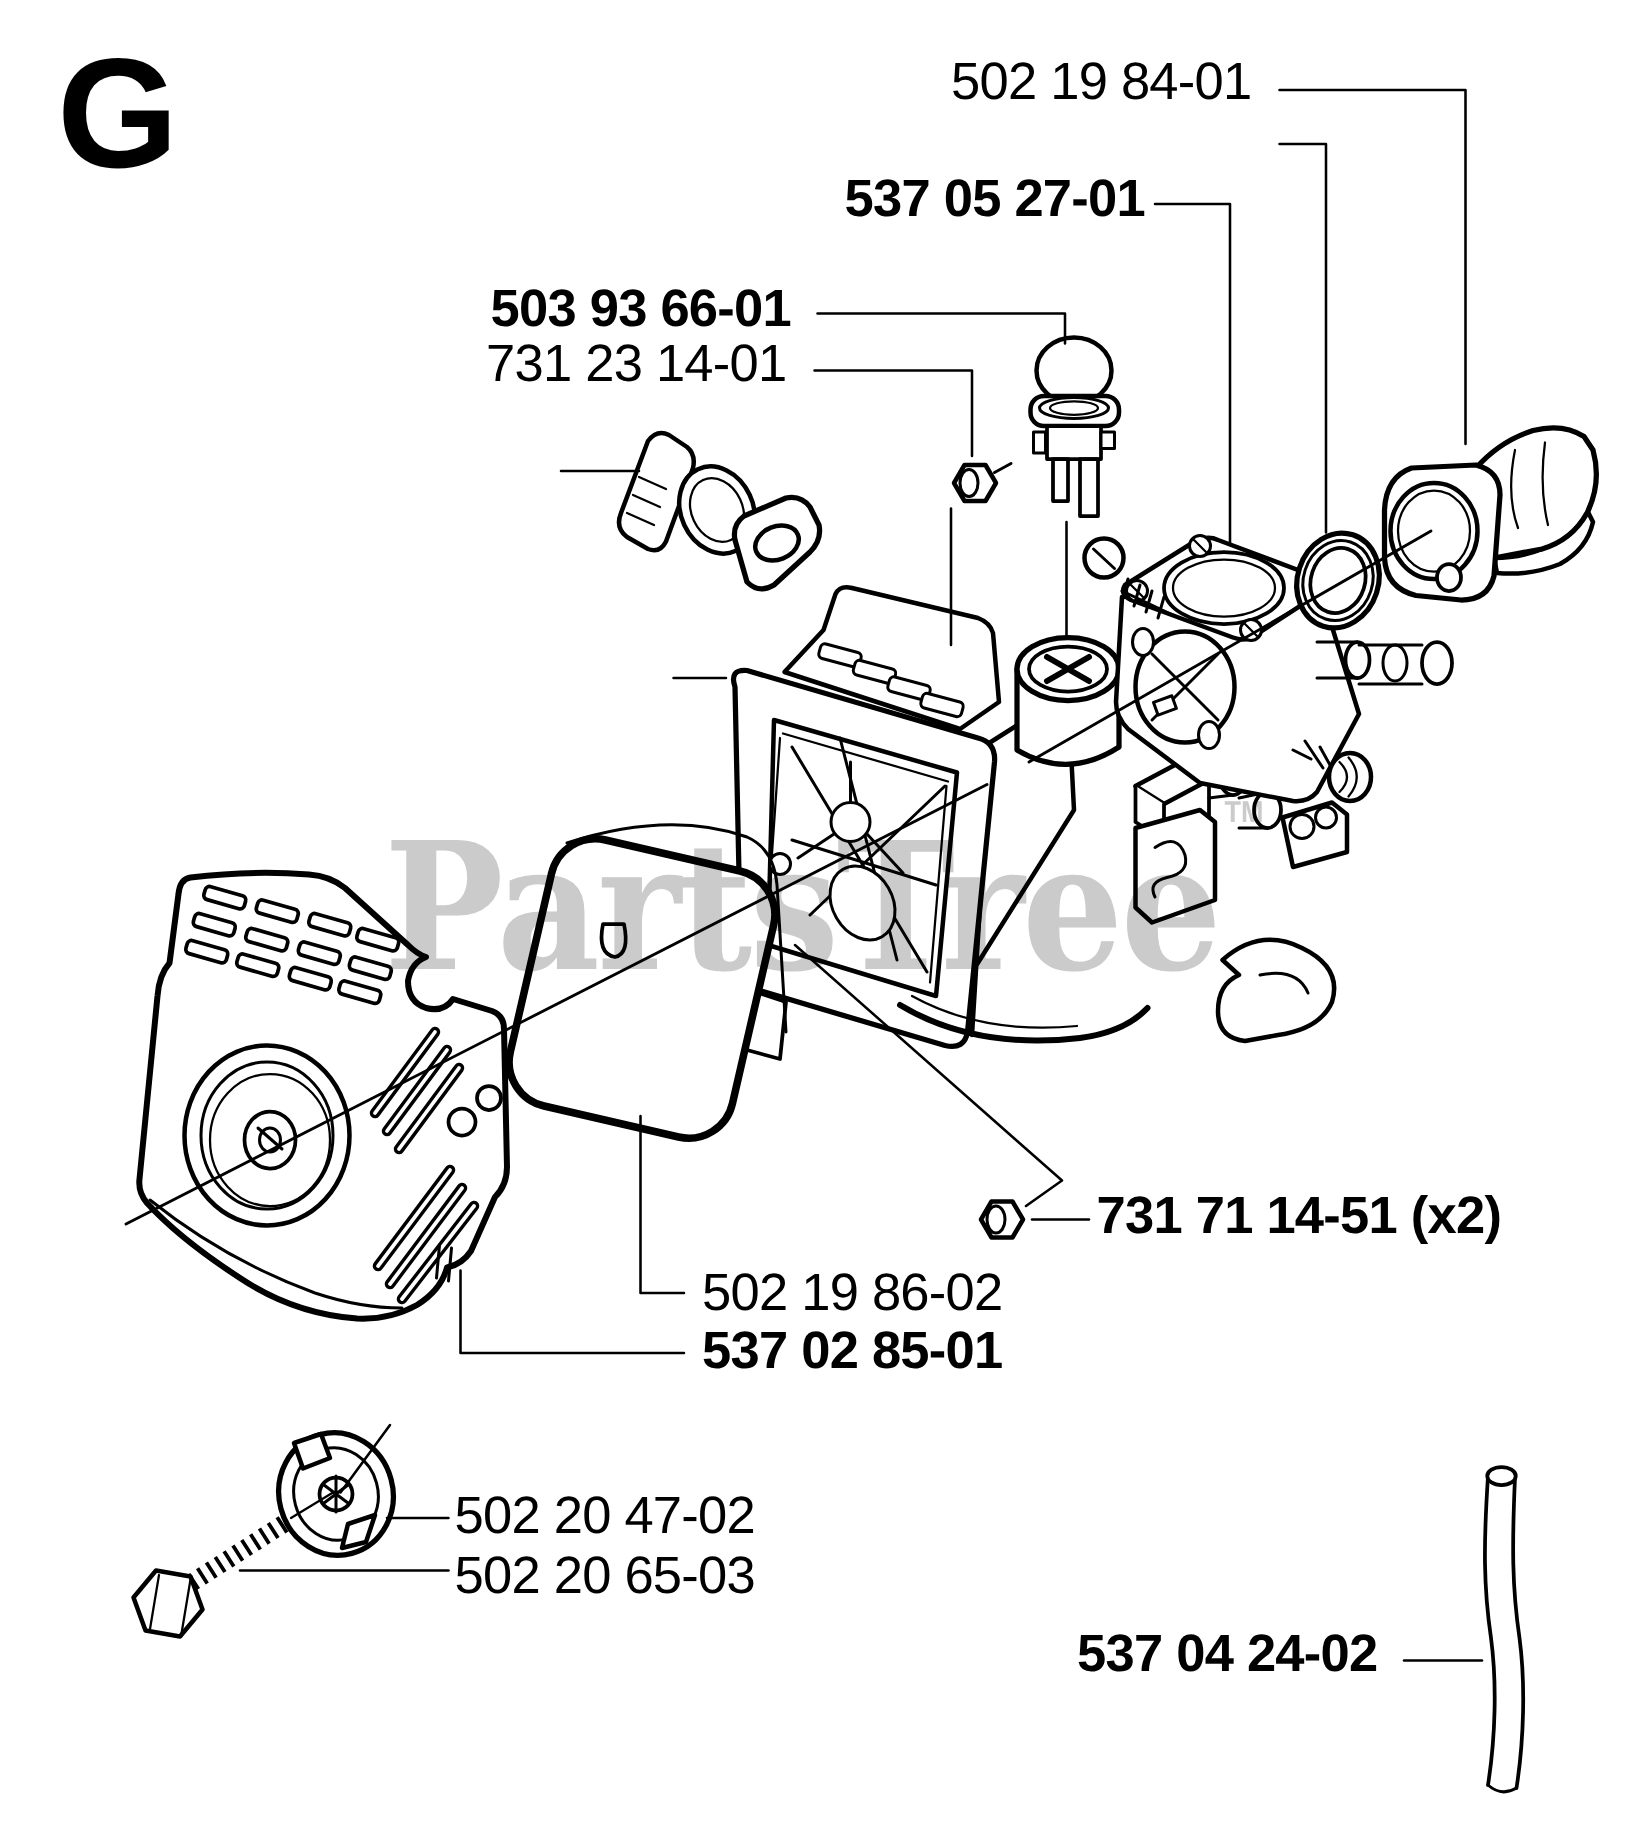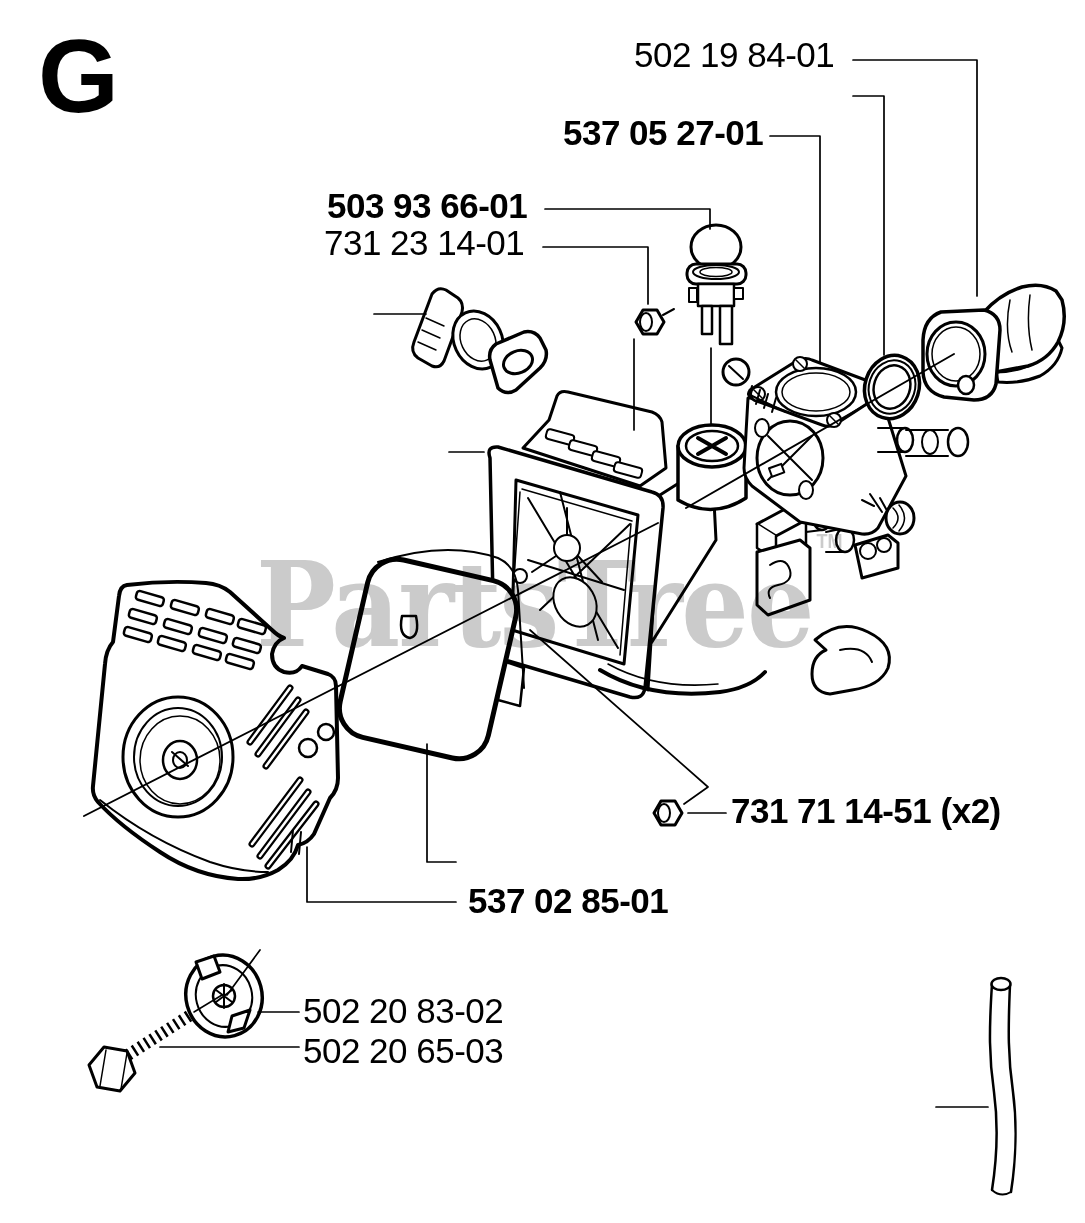--- a/index.html
+++ b/index.html
@@ -281,19 +281,21 @@
       <path class="ax" d="M84,816 L658,523"></path>
       <path class="ax" d="M686,508 L954,354"></path>
     </g>
   </svg>
 
   <div class="part-label" style="left:634px;top:36px">502 19 84-01</div>
   <div class="part-label bold" style="left:563px;top:114px">537 05 27-01</div>
   <div class="part-label bold" style="left:327px;top:187px">503 93 66-01</div>
   <div class="part-label" style="left:324px;top:224px">731 23 14-01</div>
   <div class="part-label bold" style="left:731px;top:792px">731 71 14-51 (x2)</div>
+  <div class="part-label" style="left:468px;top:843px">502 19 86-02</div>
   <div class="part-label bold" style="left:468px;top:882px">537 02 85-01</div>
-  <div class="part-label" style="left:303px;top:992px">502 20 83-02</div>
+  <div class="part-label" style="left:303px;top:992px">502 20 47-02</div>
   <div class="part-label" style="left:303px;top:1032px">502 20 65-03</div>
+  <div class="part-label bold" style="left:718px;top:1084px">537 04 24-02</div>
 
   <div class="watermark"><span>PartsTree</span><span class="tm">TM</span></div>
 
 </div>
 
 </body></html>

